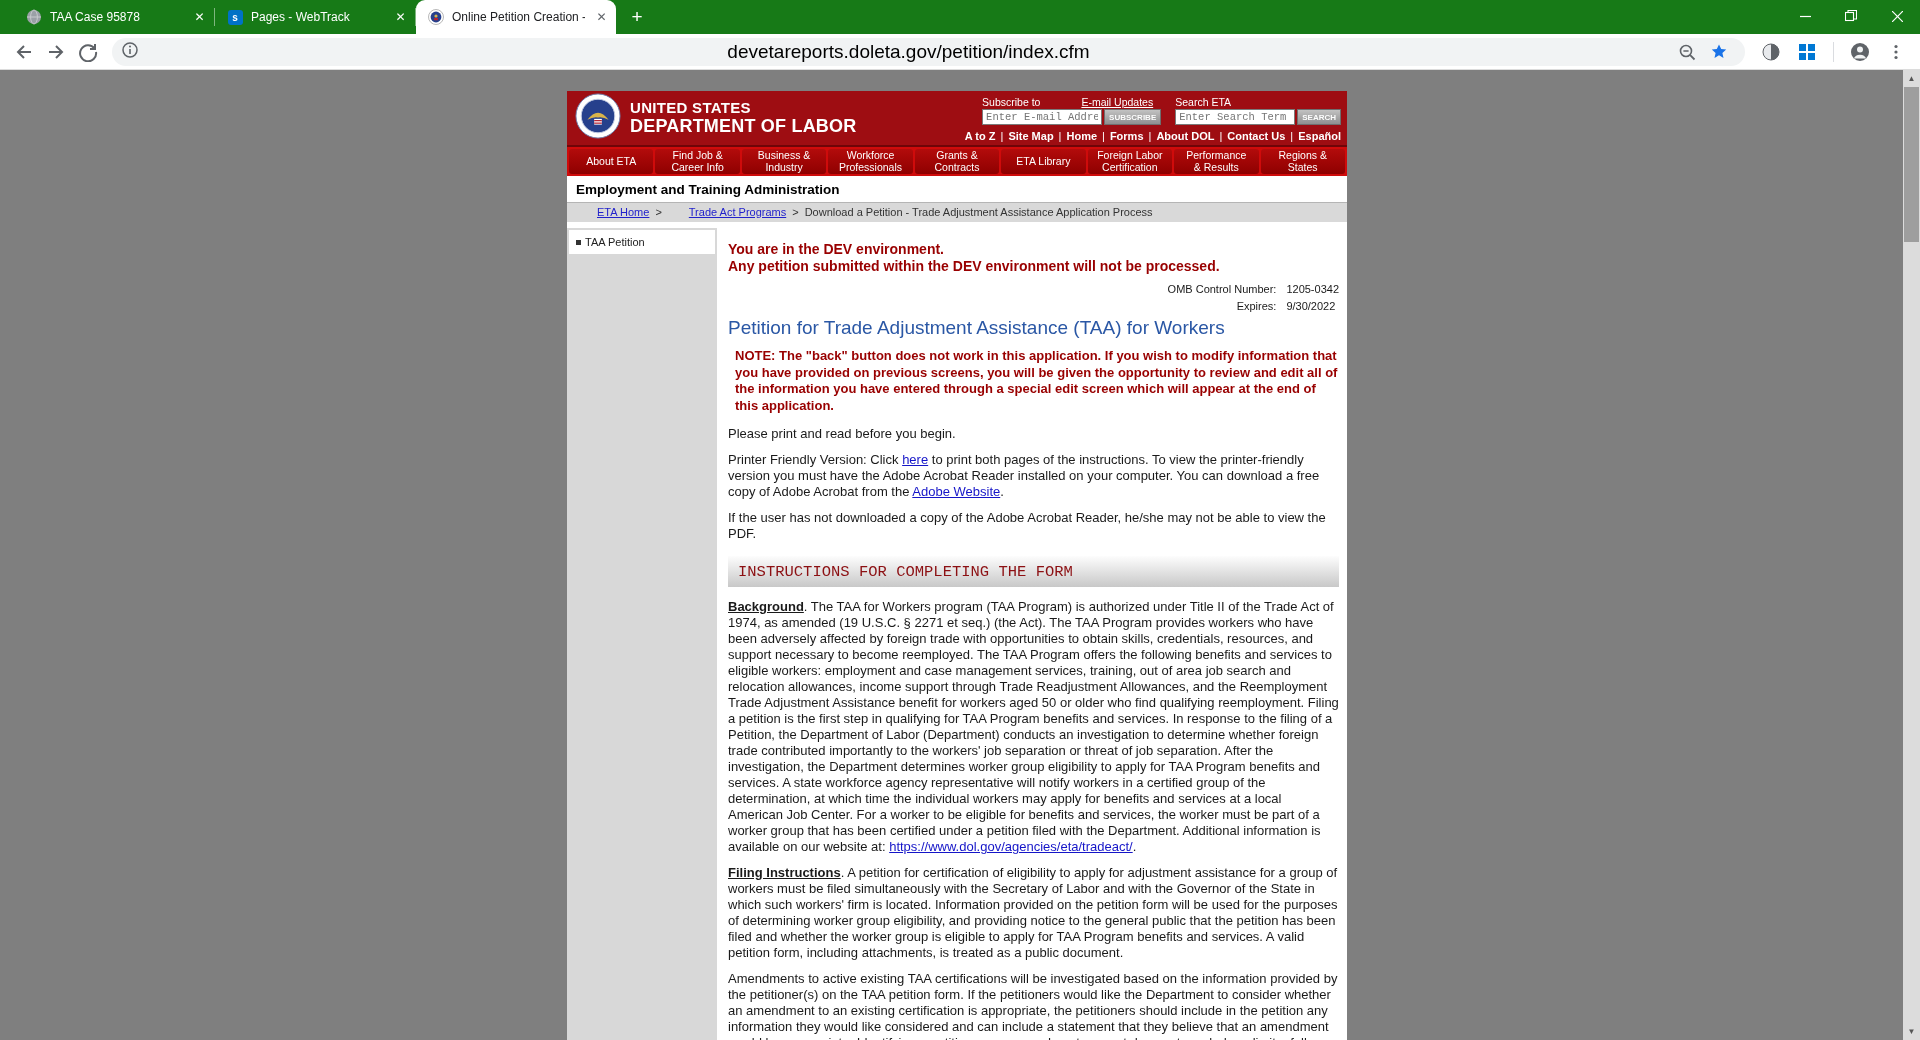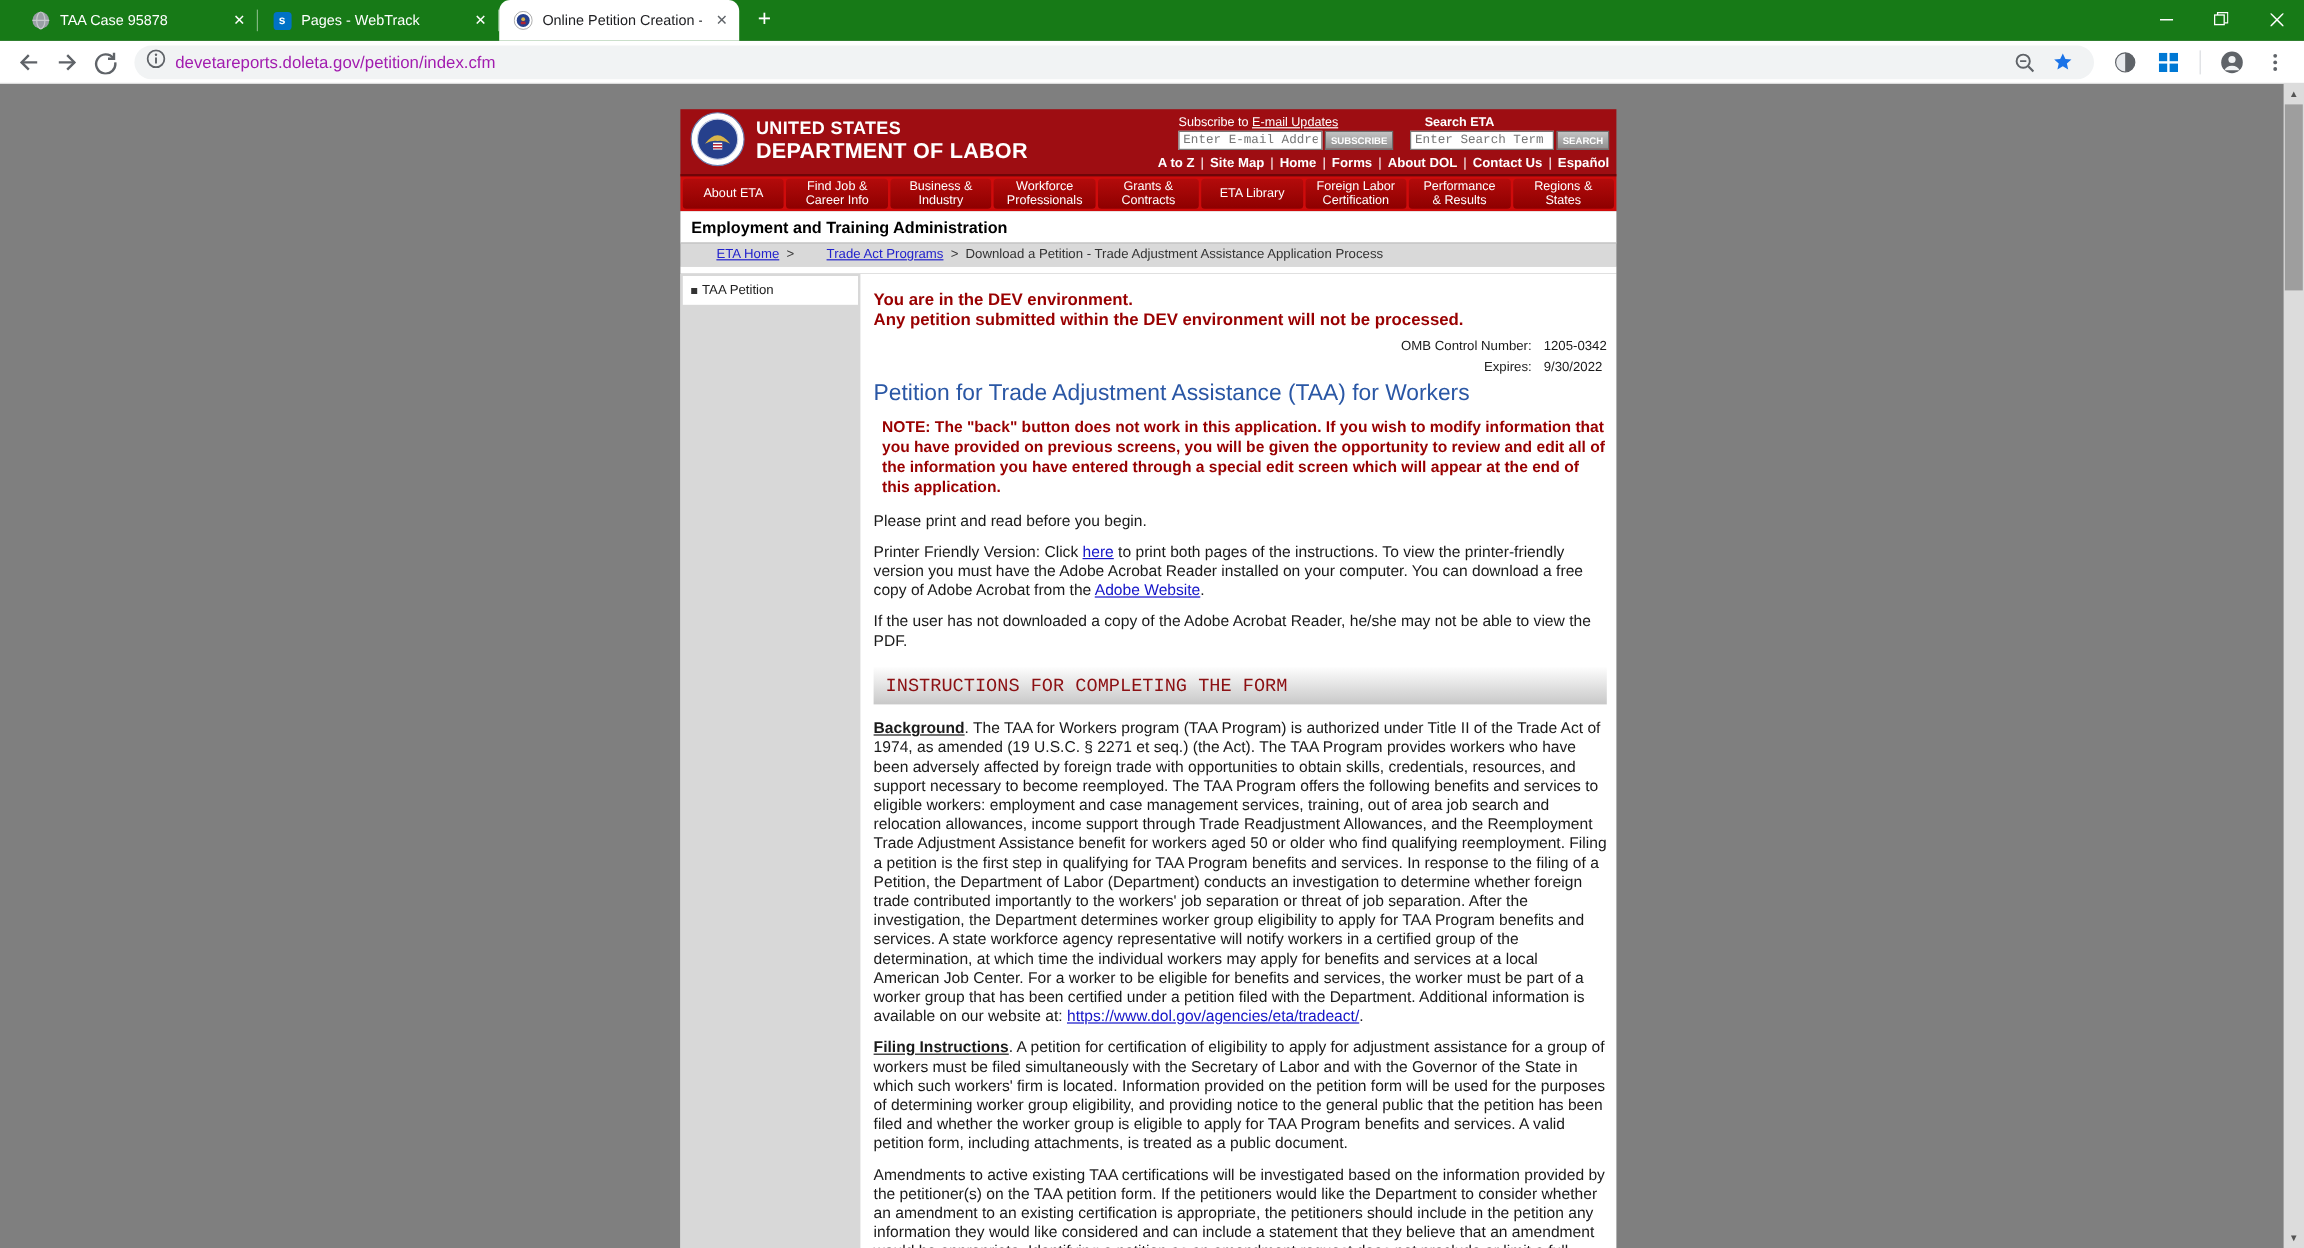--- a/index.html
+++ b/index.html
@@ -16,36 +16,36 @@
   .tabsep { width:1px; height:18px; background:rgba(255,255,255,.45); margin-bottom:8px; flex:0 0 auto; }
   .newtab { width:26px; height:26px; margin:0 0 4px 8px; display:flex; align-items:center; justify-content:center; color:#fff; font-size:19px; }
   .favicon { width:16px; height:16px; flex:0 0 auto; display:flex; align-items:center; justify-content:center; }
   .sp-icon { width:15px; height:15px; background:#0072c6; border-radius:3px; color:#fff; font-size:10px; font-weight:bold; display:flex; align-items:center; justify-content:center; }
   .winctrls { position:absolute; right:0; top:0; height:32px; display:flex; }
   .wc { width:46px; height:32px; display:flex; align-items:center; justify-content:center; }
 
   .toolbar { height:36px; background:#fff; display:flex; align-items:center; padding:0 8px; border-bottom:1px solid #dcdcdc; }
   .tbtn { width:32px; height:32px; display:flex; align-items:center; justify-content:center; border-radius:50%; flex:0 0 auto; }
   .omnibox { height:28px; border-radius:14px; background:#f1f3f4; display:flex; align-items:center; padding:0 10px; margin-left:8px; width:1646px; }
-  .omnibox .url { font-size:14px; color:#a21caf; margin-left:8px; flex:1; }
+  .omnibox .url { font-size:19px; color:#000000; margin-left:8px; flex:1;text-align:center; }
   .tb-right { display:flex; align-items:center; margin-left:10px; gap:4px; }
   .vdiv { width:1px; height:20px; background:#dadce0; margin:0 6px; }
 
   
   .page { position:absolute; left:550px; top:91px; width:797px; height:965px;padding-left:17px; }
 
   .dolhdr { height:54px; background:#9e0d12; display:flex; align-items:center; padding:0 8px; position:relative; }
   .dolhdr .titles { margin-left:9px; color:#fff; line-height:1.12; }
   .dolhdr .t1 { font-size:15px; font-weight:bold; letter-spacing:.3px; }
   .dolhdr .t2 { font-size:18px; font-weight:bold; letter-spacing:.2px; }
   .hdr-right { position:absolute; right:6px; top:5px; text-align:right; }
   .hdr-row1 { display:flex; gap:14px; justify-content:flex-end; text-align:left; }
   .hgroup .lbl { color:#fff; font-size:10.5px; margin-bottom:1px; }
-  .hgroup .lbl b { font-weight:bold;margin-left:12px; }
-  .hgroup .u { text-decoration:underline; }
+  .hgroup .lbl b { font-weight:normal; }
+  .hgroup .u { text-decoration:underline;margin-left:38px; }
   .hgroup .ctl { display:flex; gap:2px; }
   .hinput { width:120px; height:16px; font-size:10.5px; color:#555; border:1px solid #7a7a7a; padding:0 3px; background:#fff; font-family:Liberation Mono, monospace; }
   .hbtn { font-size:8px; font-weight:bold; color:#fdfdfd; background:linear-gradient(#c2c2c2,#8f8f8f); border:1px solid #6e6e6e; height:16px; padding:0 4px; }
   .util { margin-top:5px; color:#fff; font-size:11px; font-weight:bold; }
   .util .sep { margin:0 5px; font-weight:normal; }
 
   .navbar { height:31px; background:#cf0b0b; border-top:2px solid #6f0508; display:flex; gap:2px; padding:2px 2px; }
   .navbtn { flex:1; background:linear-gradient(#b30b0b,#8e0000); border-radius:3px; color:#fff; font-size:10.5px; line-height:11.5px; display:flex; flex-direction:column; align-items:center; justify-content:center; text-align:center; }
 
   .agencyband { background:#fff; font-size:13.5px; font-weight:bold; color:#000; padding:6px 9px 5px; border-bottom:1px solid #b5b5b5; }

